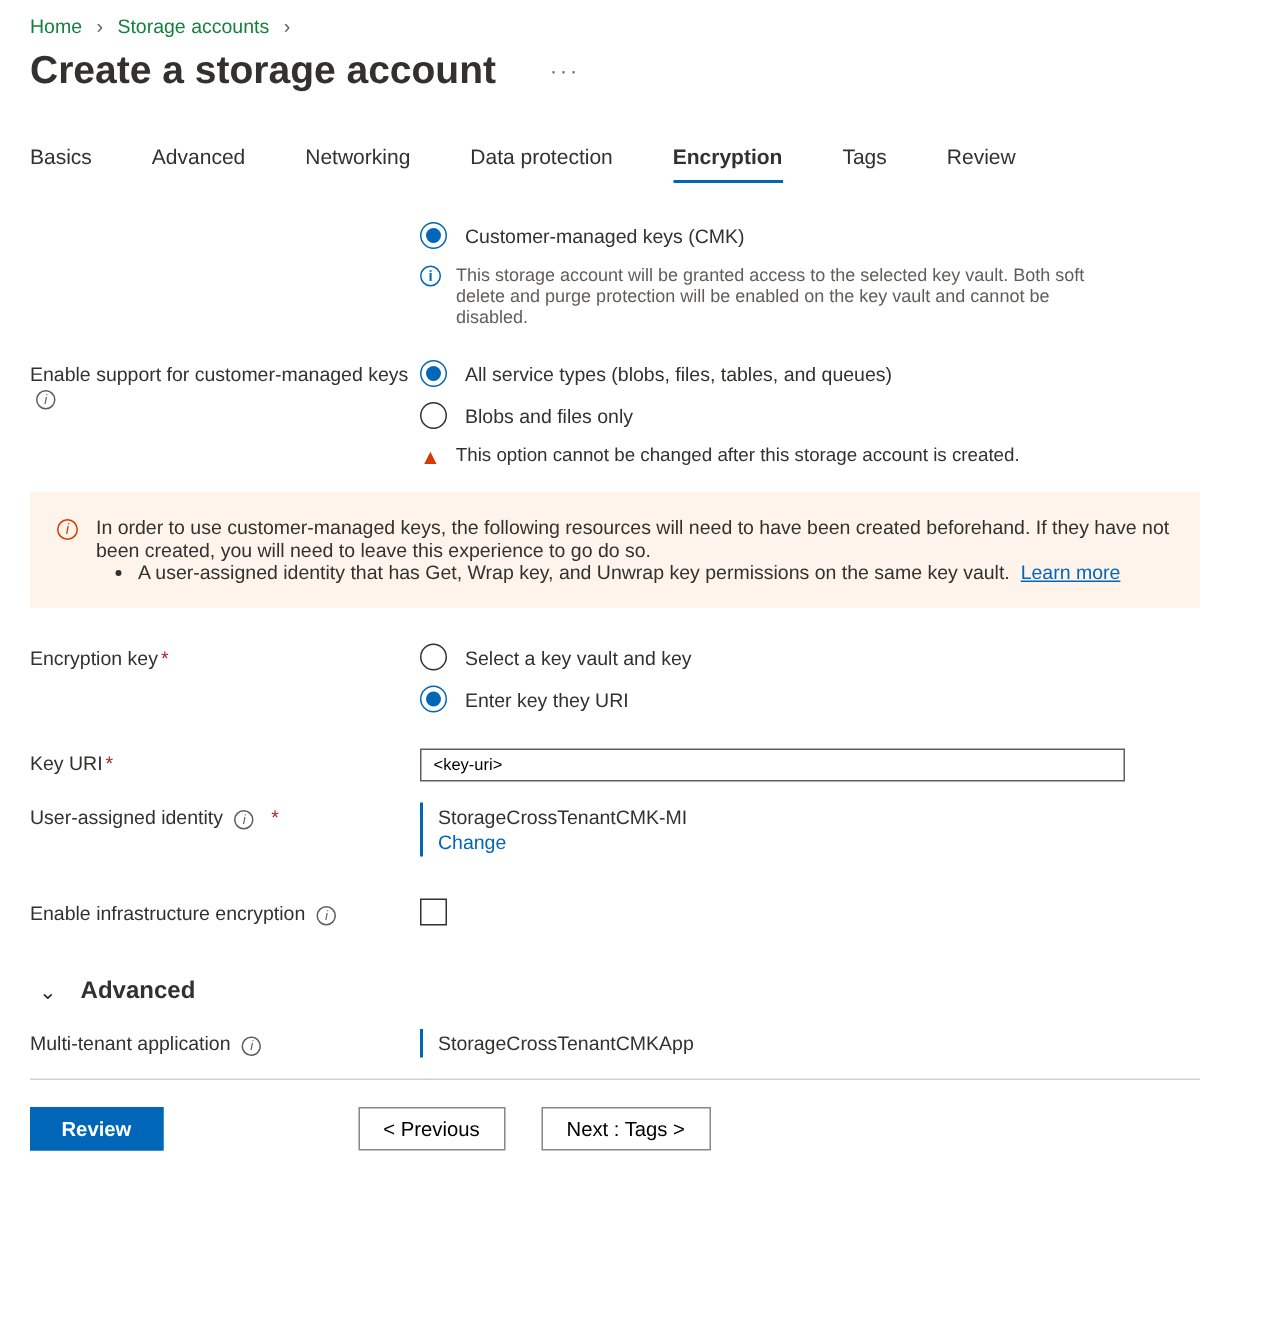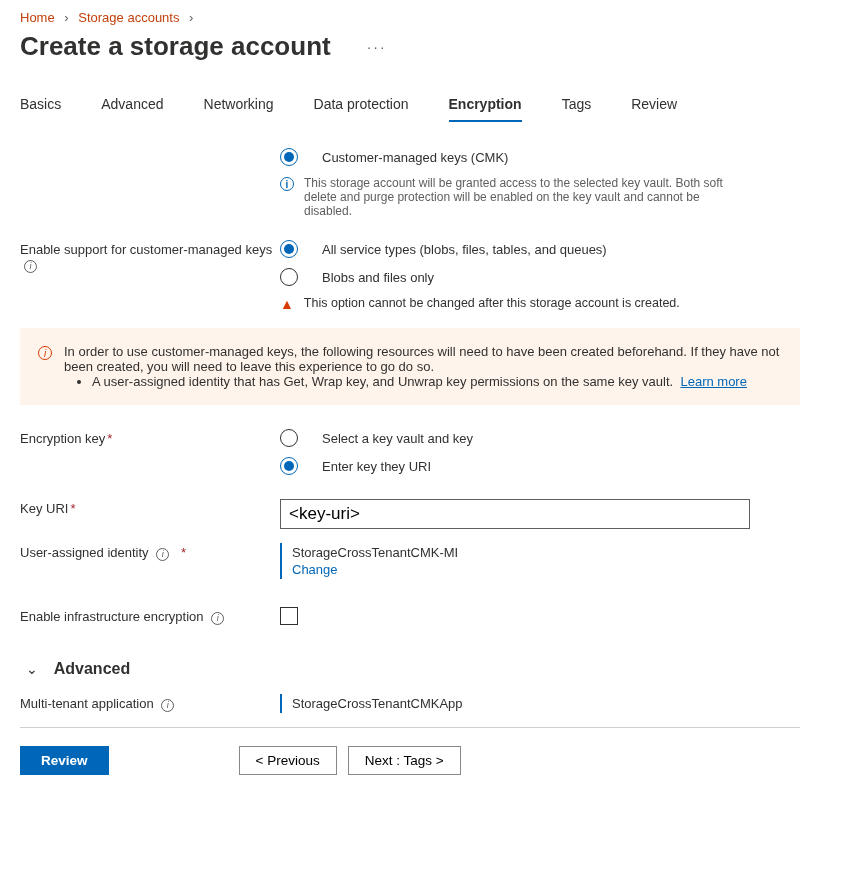--- a/index.html
+++ b/index.html
@@ -9,21 +9,21 @@
     font-family: "Segoe UI", -apple-system, sans-serif;
     font-size: 13px;
     color: #323130;
     width: 841px;
     background: #fff;
   }
   .breadcrumb {
     font-size: 13px;
     margin-bottom: 6px;
   }
-  .breadcrumb a { color: #c2410c; text-decoration: none; }
+  .breadcrumb a { color: #15803d; text-decoration: none; }
   .breadcrumb .sep { color: #605e5c; margin: 0 6px; }
   h1 {
     font-size: 26px;
     font-weight: 600;
     margin: 4px 0 28px 0;
     display: flex;
     align-items: center;
     gap: 36px;
   }
   .more-dots { font-size: 14px; color: #605e5c; font-weight: normal; letter-spacing: 2px; }
@@ -51,21 +51,21 @@
   }
   .row .label-col {
     width: 260px;
     flex-shrink: 0;
     padding-top: 2px;
   }
   .row .control-col { flex: 1; }
   .radio-line {
     display: flex;
     align-items: center;
-    gap: 24px;
+    gap: 12px;
     margin-bottom: 10px;
   }
   .radio-outer {
     width: 18px; height: 18px;
     border: 1px solid #323130;
     border-radius: 50%;
     display: inline-flex;
     align-items: center; justify-content: center;
     flex-shrink: 0;
   }
@@ -132,21 +132,21 @@
     display:inline-flex;align-items:center;justify-content:center;
     font-size:10px;font-style:italic;flex-shrink:0;margin-top:2px;
   }
   .notice-box ul { margin: 0 0 0 28px; padding: 0; }
   .notice-box a { color: #0067b8; text-decoration: underline; }
   .req { color: #a4262c; margin-left: 2px; }
   .text-input {
     width: 470px;
     padding: 4px 8px;
     border: 1px solid #605e5c;
-    font-size: 17px;
+    font-size: 11px;
     font-family: inherit;
   }
   .identity-block {
     border-left: 2px solid #0067b8;
     padding: 2px 0 2px 10px;
   }
   .identity-block .change { color:#0067b8; cursor:pointer; margin-top:2px;}
   .checkbox {
     width: 18px; height: 18px;
     border: 1px solid #323130;
@@ -159,21 +159,21 @@
   .section-title .chev { font-size: 14px; }
   .section-title .txt { font-size: 16px; font-weight: 600; }
   .readonly-block {
     border-left: 2px solid #0067b8;
     padding: 2px 0 2px 10px;
   }
   .hr { border: none; border-top: 1px solid #d2d0ce; margin: 4px 0 18px 0;}
   .footer {
     display: flex; align-items: center; gap: 130px;
   }
-  .footer .right-group { display:flex; gap:11px;}
+  .footer .right-group { display:flex; gap:24px;}
   .btn {
     padding: 6px 16px;
     font-size: 13.5px;
     font-family: inherit;
     cursor: pointer;
     border: 1px solid #8a8886;
     background: #fff;
   }
   .btn.primary {
     background: #0067b8;

